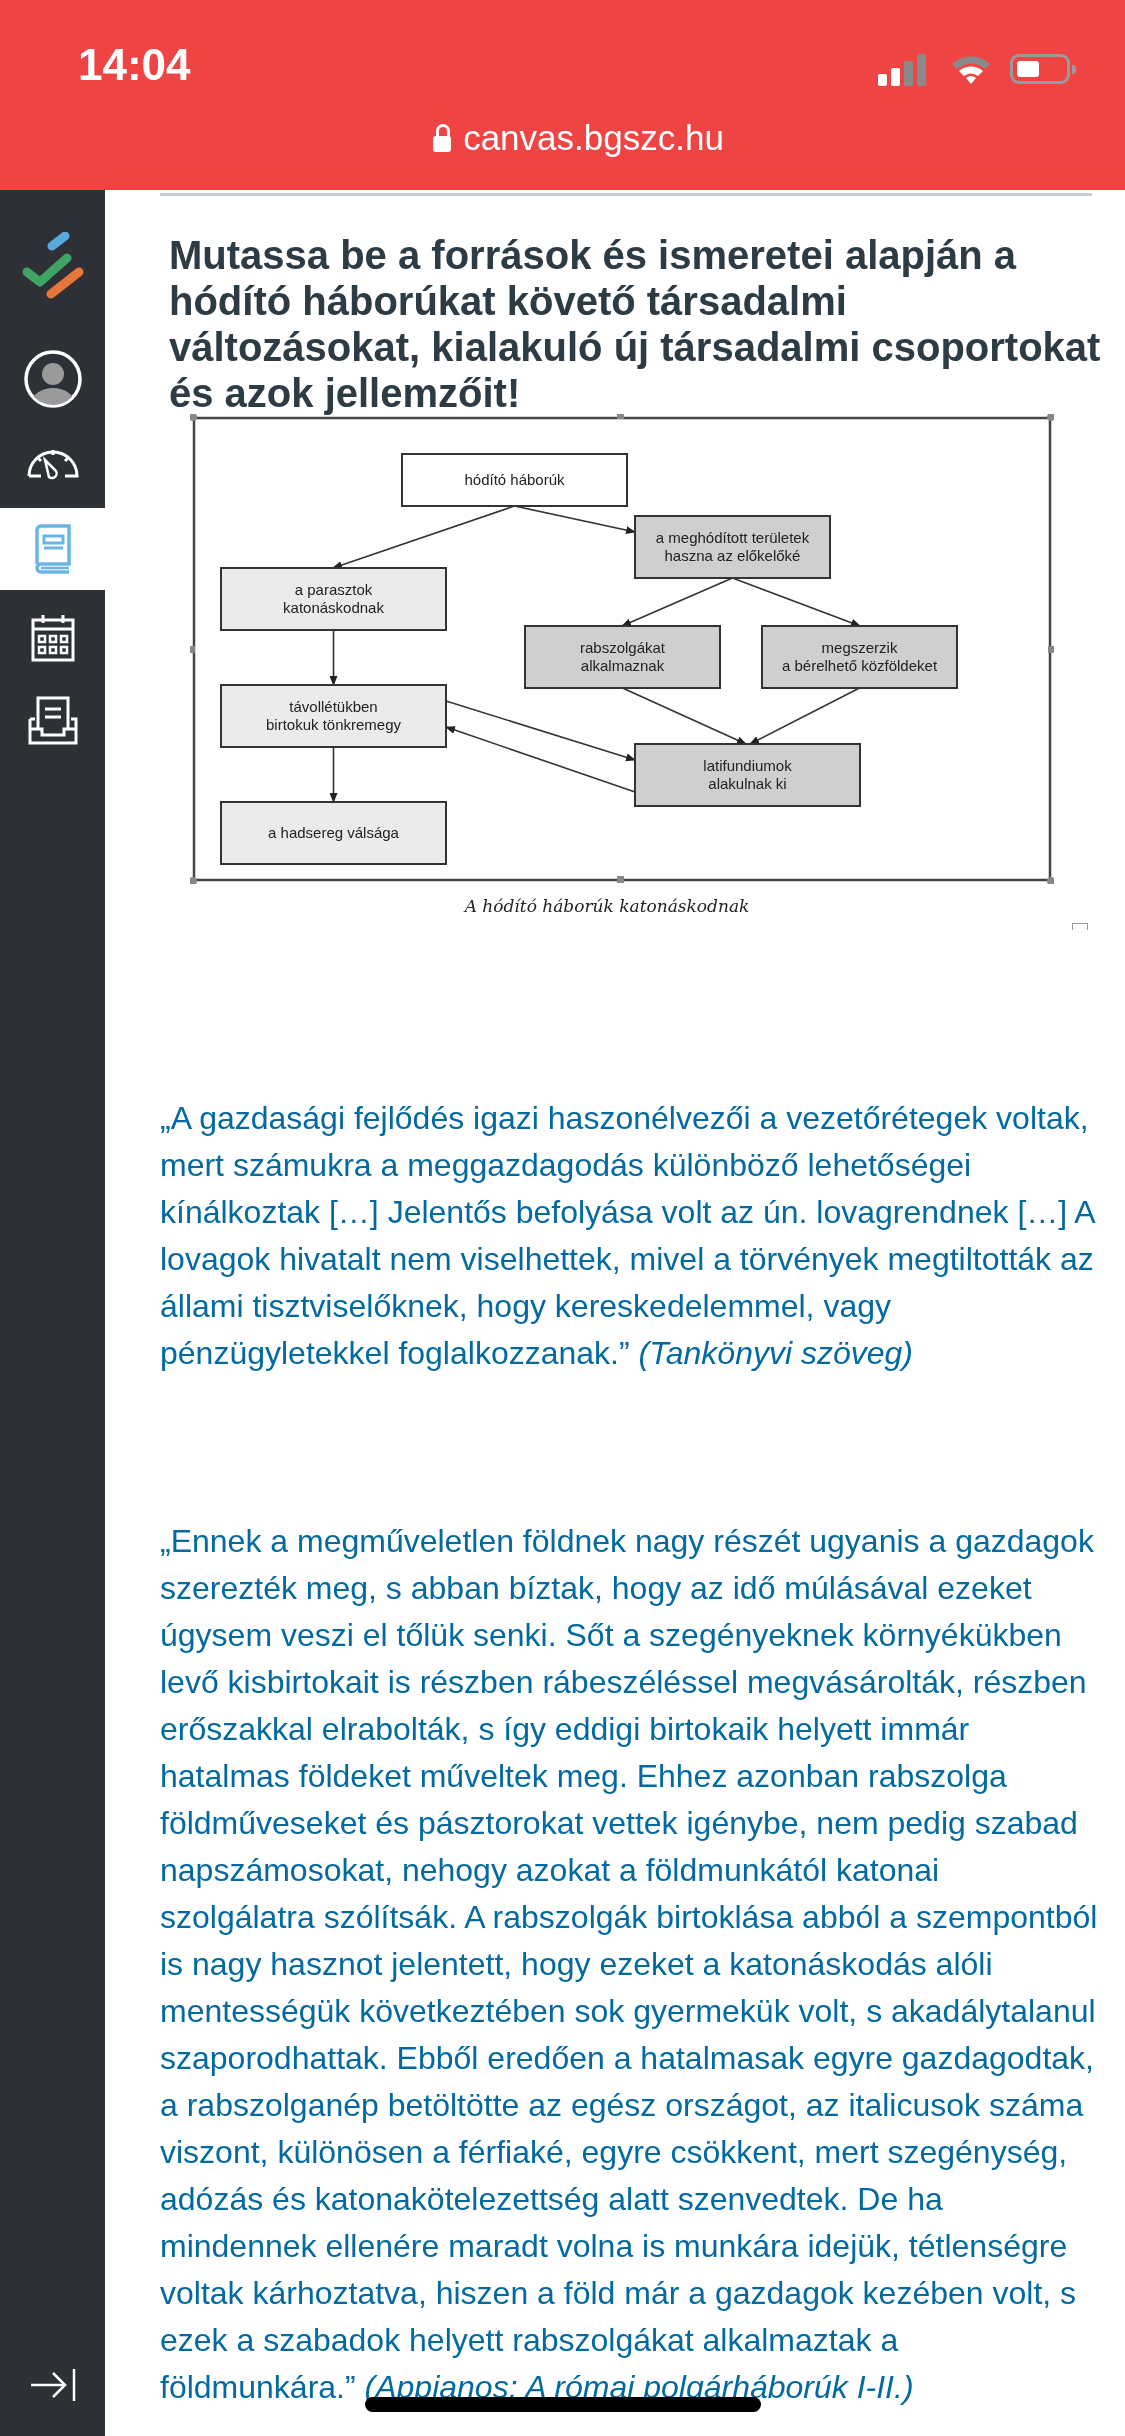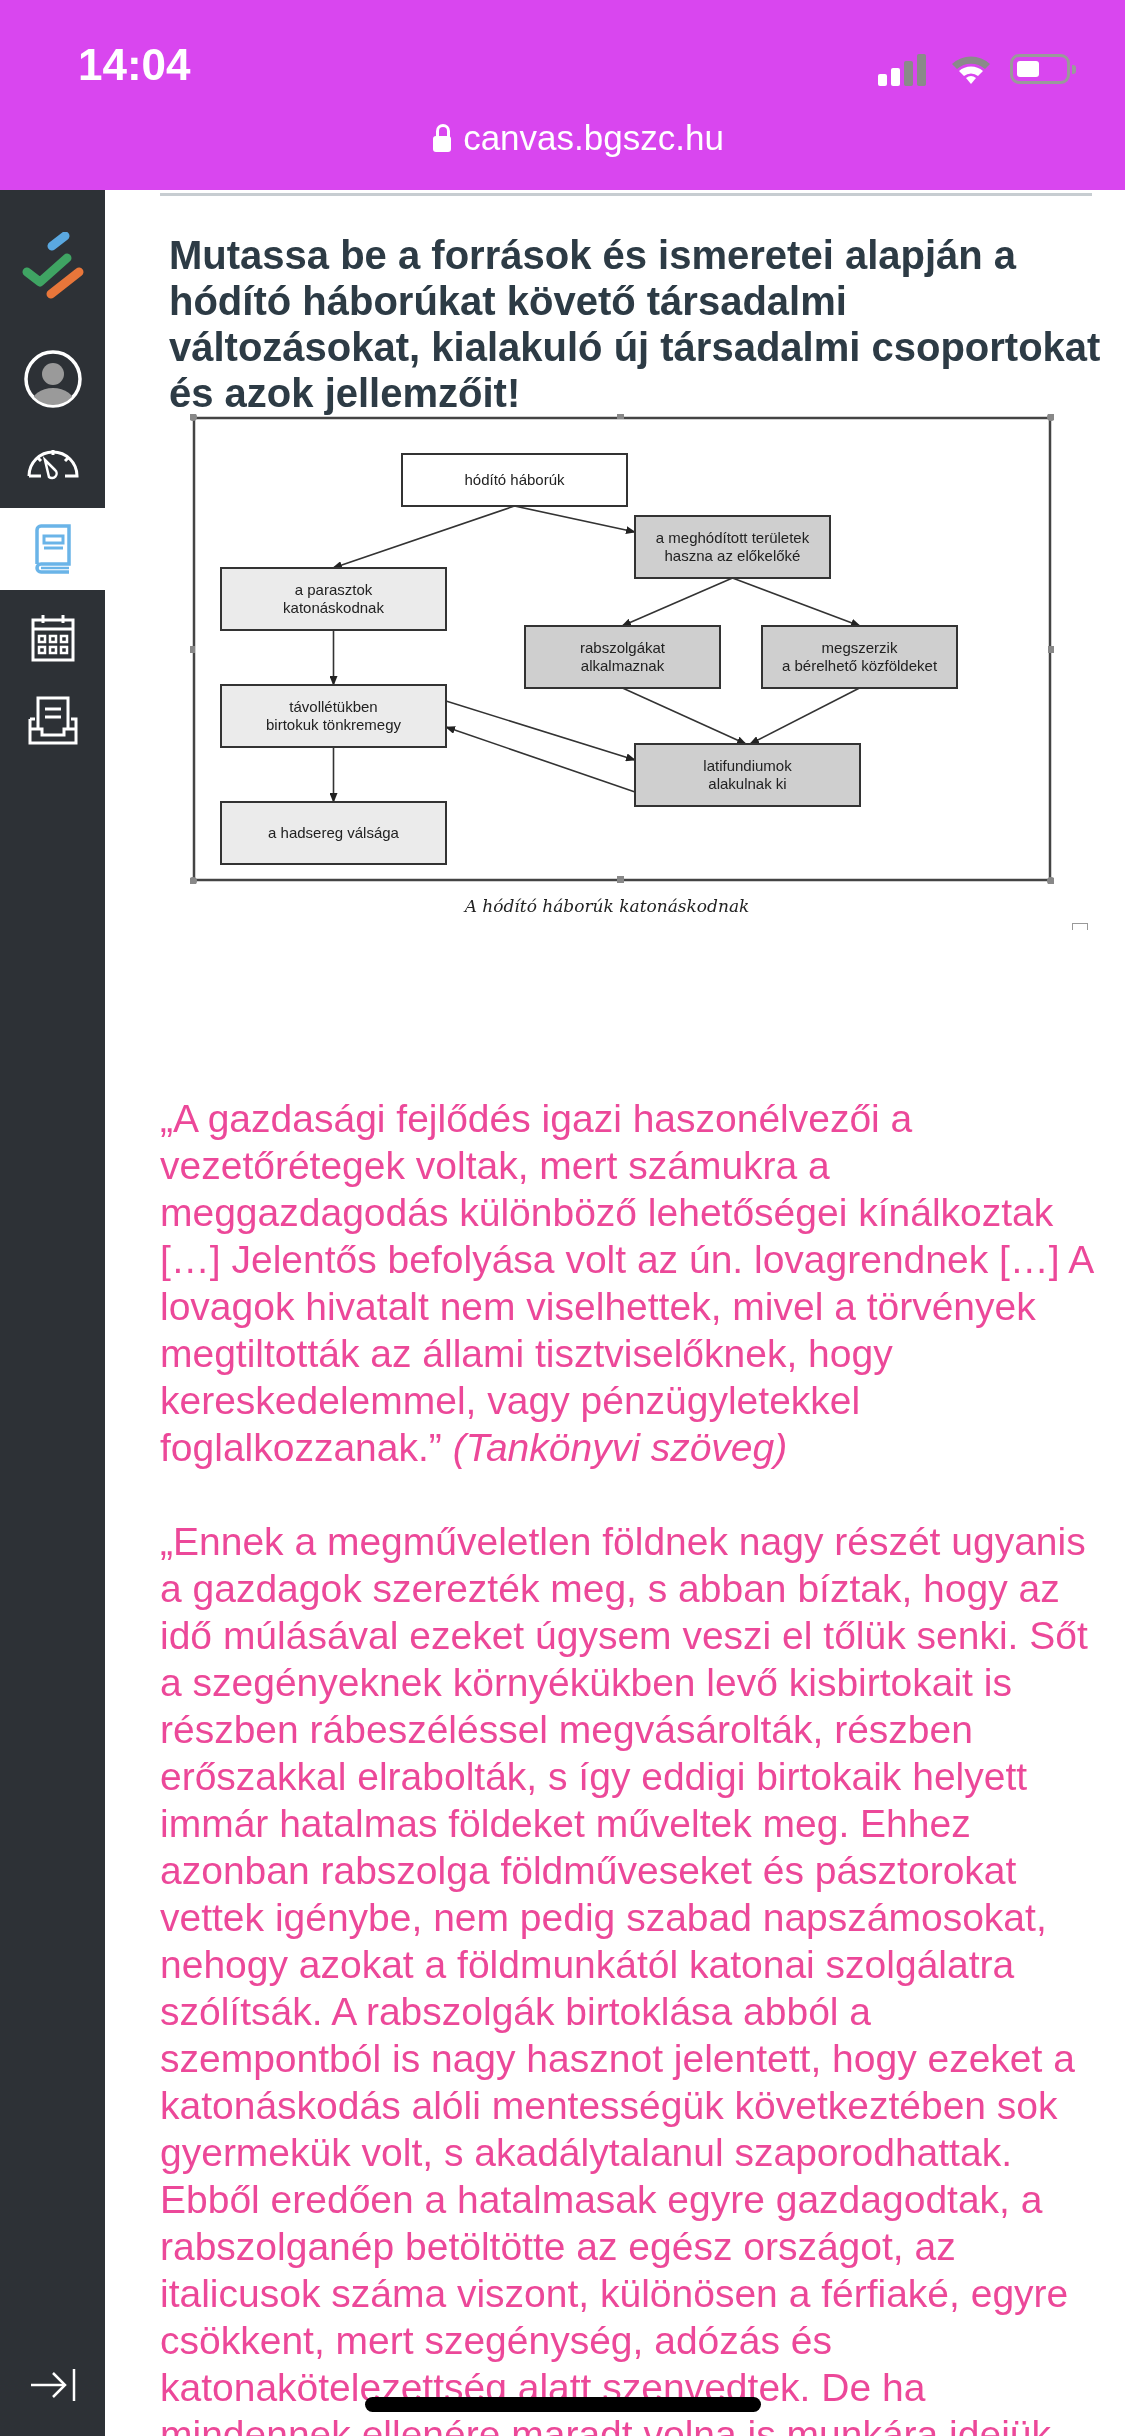--- a/index.html
+++ b/index.html
@@ -1,17 +1,17 @@
 <!DOCTYPE html>
 <html><head>
 <meta charset="utf-8">
 <style>
   html, body { margin:0; padding:0; }
   body { width:1125px; height:2436px; position:relative; overflow:hidden; background:#ffffff; font-family:"Liberation Sans", sans-serif; }
-  .status-bar { position:absolute; left:0; top:0; width:1125px; height:190px; background:#d946ef; color:#fff; }
+  .status-bar { position:absolute; left:0; top:0; width:1125px; height:190px; background:#ef4444; color:#fff; }
   .time { position:absolute; left:78px; top:40px; font-size:44px; font-weight:600; letter-spacing:0px; font-family:"Liberation Sans", sans-serif; }
   .sig { position:absolute; left:878px; top:52px; width:54px; height:34px; }
   .sig span { position:absolute; bottom:0; width:9px; border-radius:2px; background:#fff; }
   .wifi { position:absolute; left:950px; top:52px; width:42px; height:34px; }
   .battery { position:absolute; left:1010px; top:54px; width:60px; height:30px; border:3px solid #9a9a9a; border-radius:9px; box-sizing:border-box; }
   .battery .lvl { position:absolute; left:4px; top:4px; width:22px; height:16px; background:#fff; border-radius:3px; }
   .battery .nub { position:absolute; right:-9px; top:8px; width:4px; height:9px; background:#9a9a9a; border-radius:0 3px 3px 0; }
   .url-row { position:absolute; left:16px; top:118px; width:1125px; text-align:center; font-size:35px; color:#fff; }
   .url-row .lock { display:inline-block; width:18px; height:16px; background:#fff; border-radius:3px; position:relative; margin-right:12px; vertical-align:-2px; }
   .url-row .lock:before { content:""; position:absolute; left:3px; top:-12px; width:8px; height:12px; border:3px solid #fff; border-bottom:none; border-radius:8px 8px 0 0; }
@@ -23,21 +23,21 @@
 
   .content { position:absolute; left:160px; top:190px; width:932px; }
   .top-rule { position:absolute; left:0; top:3px; width:932px; height:3px; background:#c7cdd1; }
   .question { position:absolute; left:0; top:42px; width:932px; font-size:40px; font-weight:bold; line-height:46px; color:#2D3B45;margin-left:9px; }
 
   .figure { position:absolute; left:30px; top:224px; width:864px; height:470px; }
   .figure svg { position:absolute; left:0; top:0; }
   .caption { position:absolute; left:0; top:706px; width:894px; text-align:center; font-family:"DejaVu Serif", serif; font-style:italic; font-size:17px; color:#222; }
   .figcorner { position:absolute; left:912px; top:733px; width:14px; height:6px; border:1px solid #999; border-bottom:none; }
 
-  .para { position:absolute; left:0; width:940px; font-size:39px; line-height:47px; color:#ec4899; }
+  .para { position:absolute; left:0; width:940px; font-size:32px; line-height:47px; color:#0369a1; }
   .para .src { font-style:italic; }
 
   .home-indicator { position:absolute; left:365px; top:2397px; width:396px; height:15px; background:#000; border-radius:8px; }
 </style>
 </head>
 <body>
 
 <div class="status-bar">
   <div class="time">14:04</div>
   <div class="sig">

